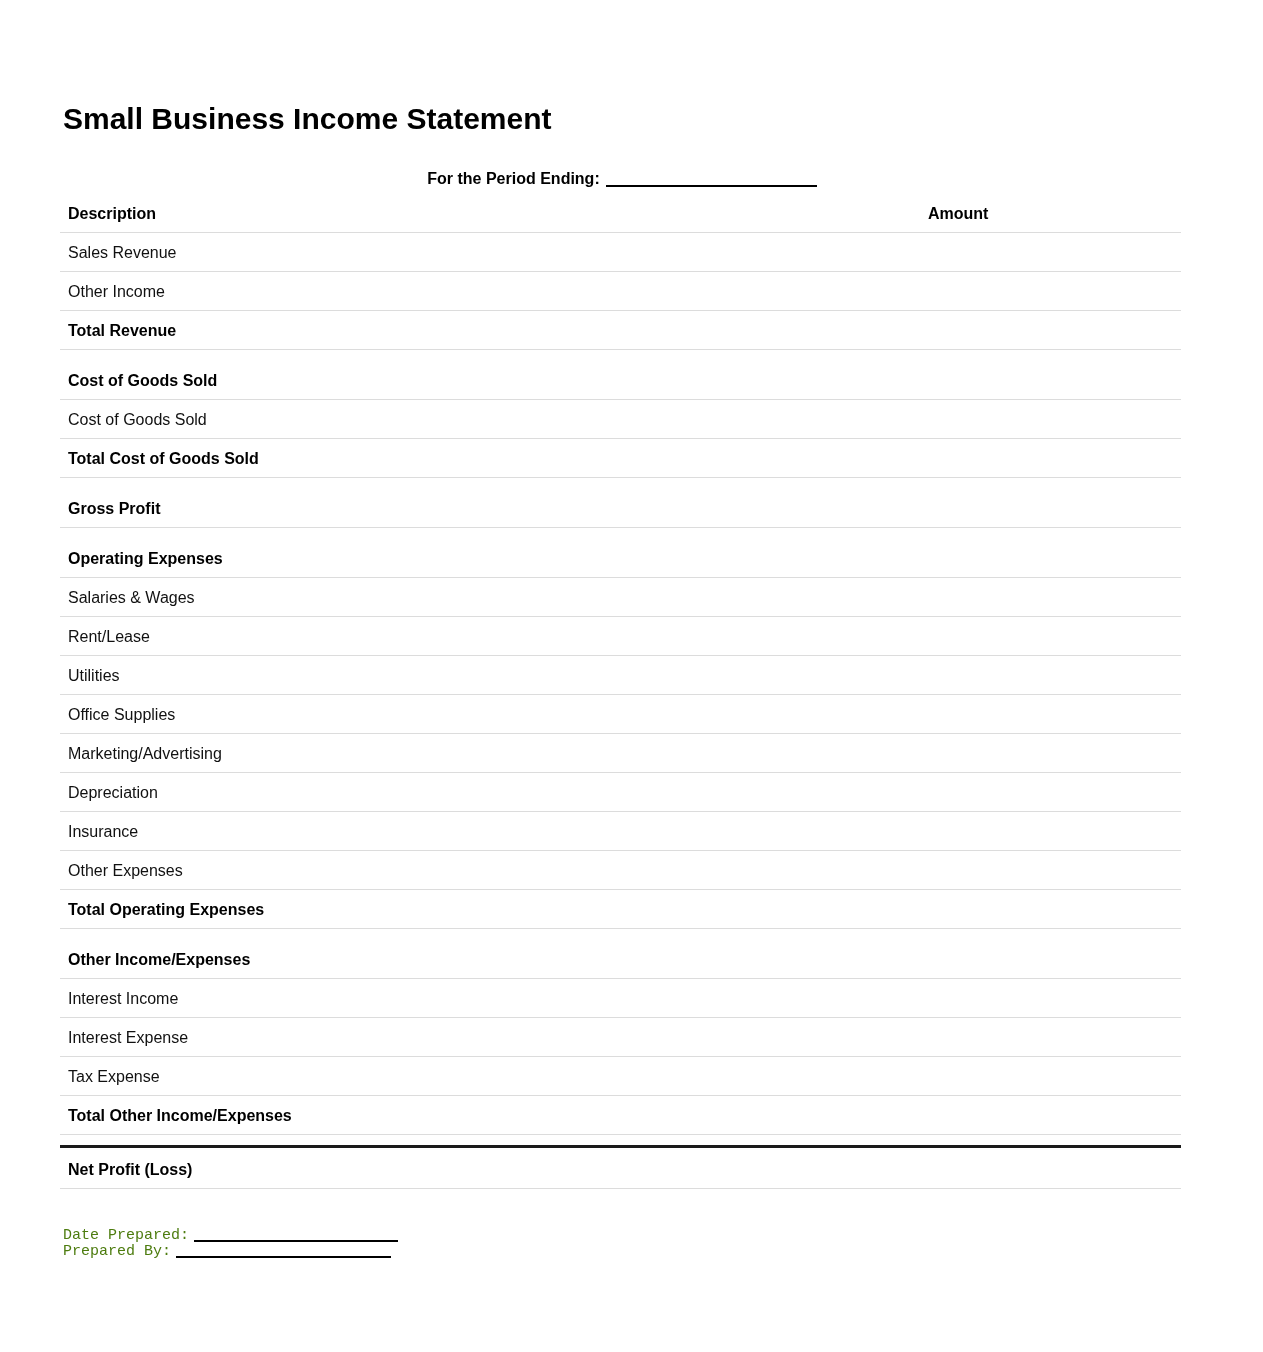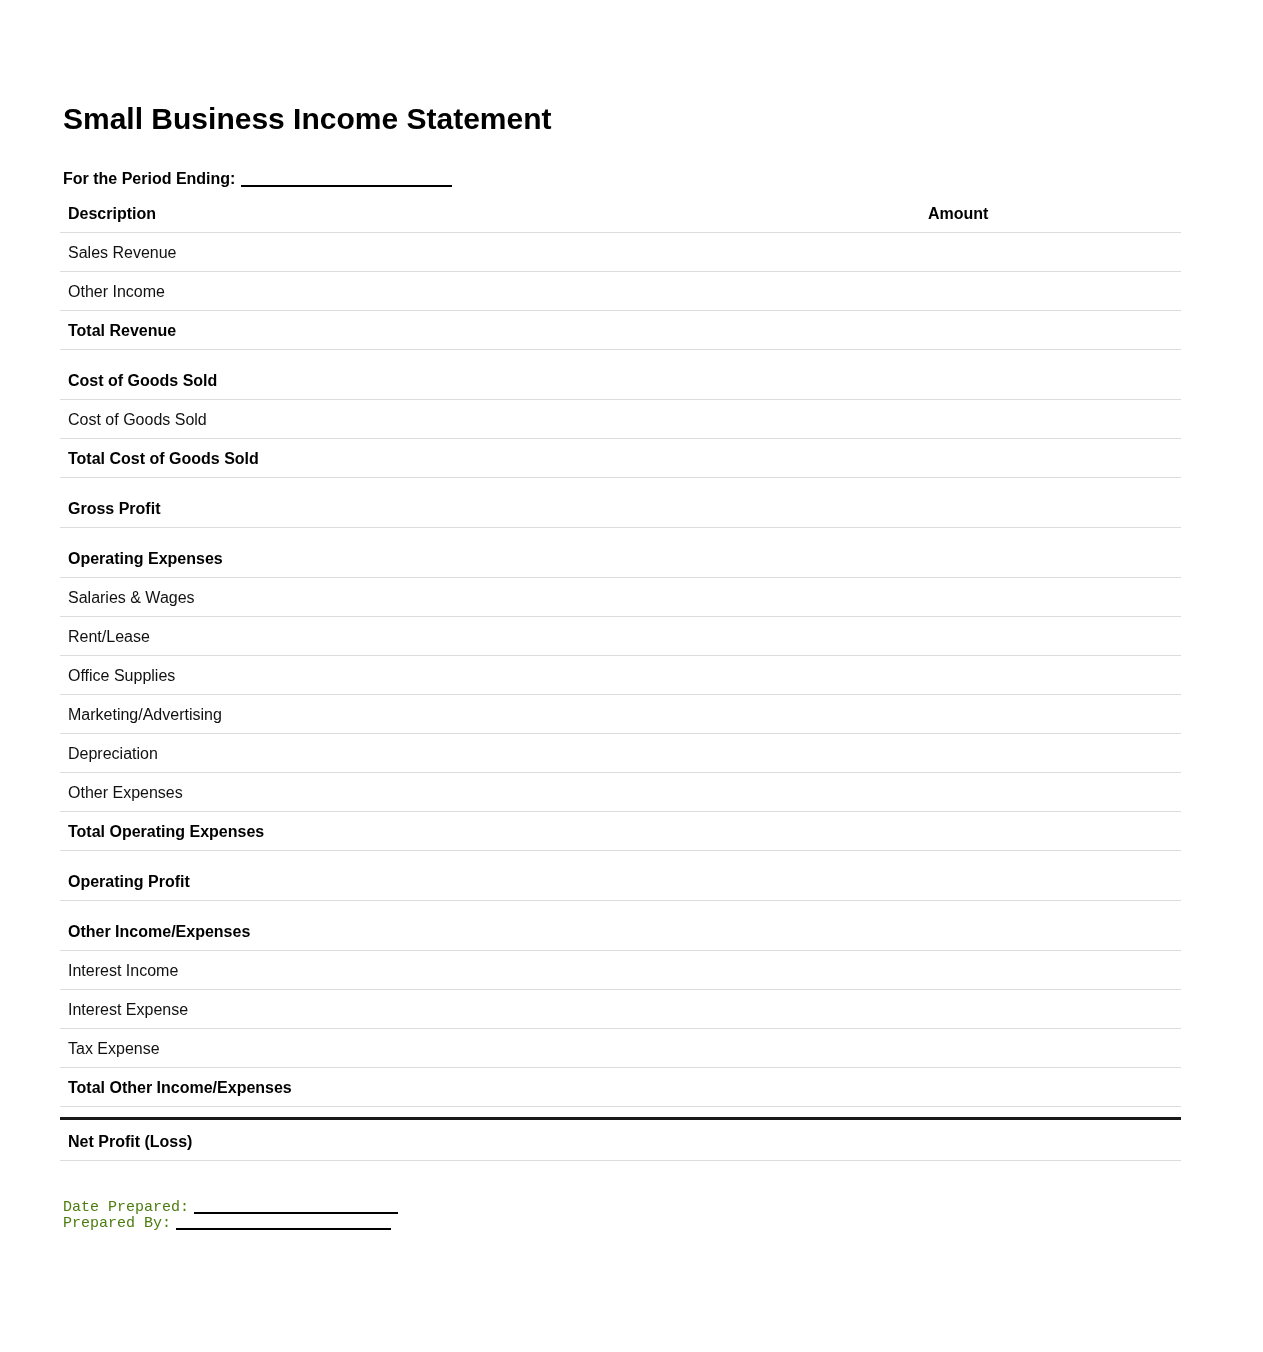--- a/index.html
+++ b/index.html
@@ -24,20 +24,21 @@
     line-height: 30px;
     font-weight: bold;
     color: #000000;
   }
   .period-line {
     margin: 36px 0 0 3px;
     font-size: 16px;
     line-height: 18px;
     font-weight: bold;
     color: #000000;
+    text-align: center;
   }
   .blank-line {
     display: inline-block;
     border-bottom: 2px solid #000000;
     height: 1px;
     vertical-align: -3px;
     margin-left: 6px;
   }
   .blank-period { width: 211px; }
   .blank-date   { width: 204px; }
@@ -129,41 +130,45 @@
         </div>
         <div class="t-row item">
           <div class="cell-desc">Salaries &amp; Wages</div>
           <div class="cell-amount"></div>
         </div>
         <div class="t-row item">
           <div class="cell-desc">Rent/Lease</div>
           <div class="cell-amount"></div>
         </div>
         <div class="t-row item">
+          <div class="cell-desc">Utilities</div>
+          <div class="cell-amount"></div>
+        </div>
+        <div class="t-row item">
           <div class="cell-desc">Office Supplies</div>
           <div class="cell-amount"></div>
         </div>
         <div class="t-row item">
           <div class="cell-desc">Marketing/Advertising</div>
           <div class="cell-amount"></div>
         </div>
         <div class="t-row item">
           <div class="cell-desc">Depreciation</div>
           <div class="cell-amount"></div>
         </div>
         <div class="t-row item">
+          <div class="cell-desc">Insurance</div>
+          <div class="cell-amount"></div>
+        </div>
+        <div class="t-row item">
           <div class="cell-desc">Other Expenses</div>
           <div class="cell-amount"></div>
         </div>
         <div class="t-row total">
           <div class="cell-desc">Total Operating Expenses</div>
-          <div class="cell-amount"></div>
-        </div>
-        <div class="t-row profit">
-          <div class="cell-desc">Operating Profit</div>
           <div class="cell-amount"></div>
         </div>
         <div class="t-row section">
           <div class="cell-desc">Other Income/Expenses</div>
           <div class="cell-amount"></div>
         </div>
         <div class="t-row item">
           <div class="cell-desc">Interest Income</div>
           <div class="cell-amount"></div>
         </div>

